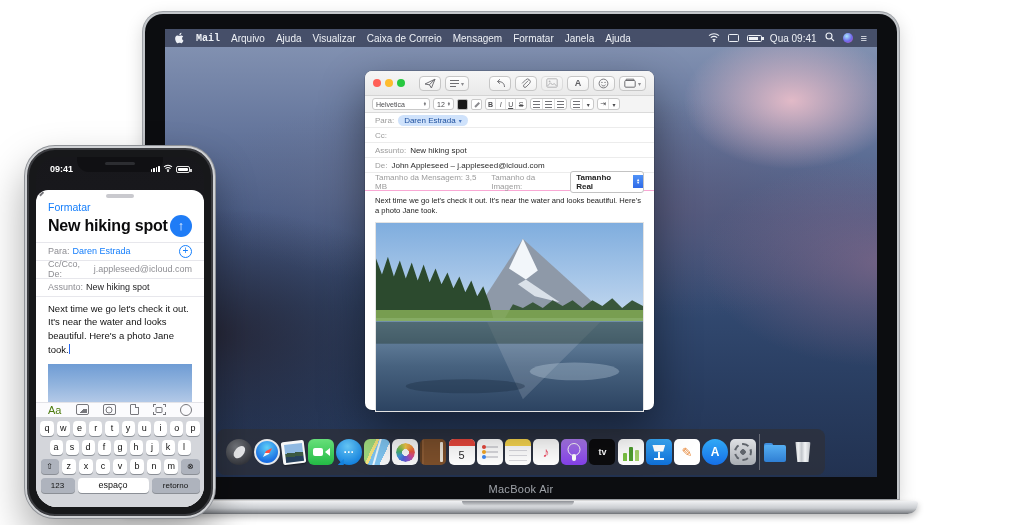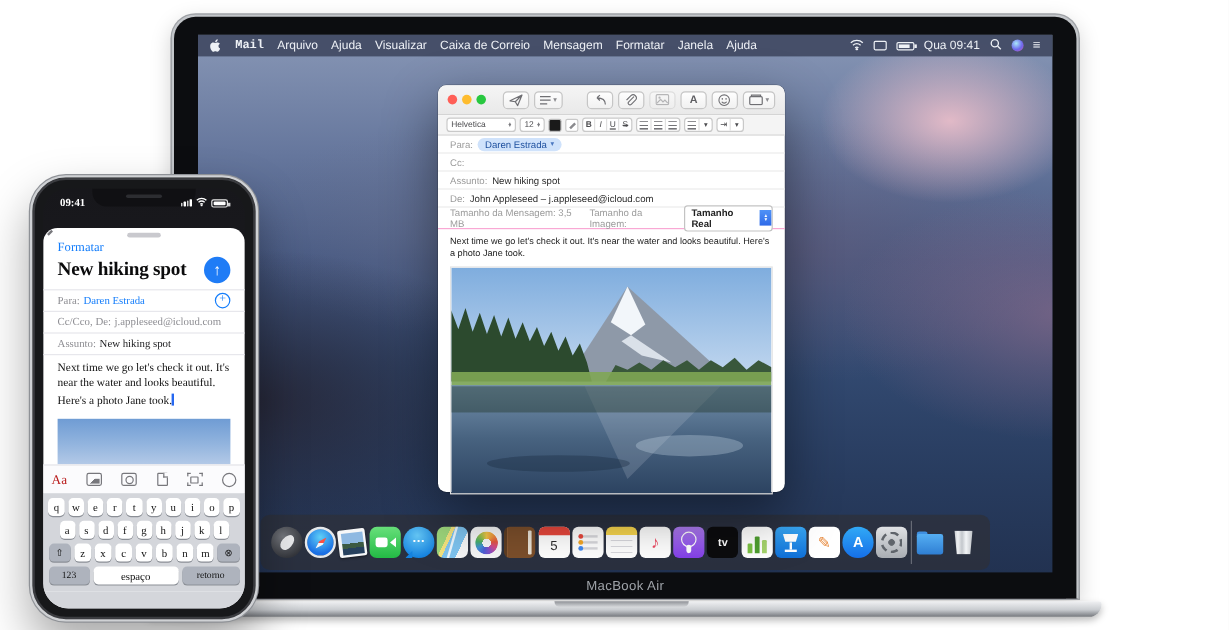--- a/index.html
+++ b/index.html
@@ -158,21 +158,21 @@
     flex-direction:column; align-items:center; justify-content:center; font-size:4.5px; line-height:.6; }
   .mail-body { padding:5px 10px 3px; font-size:7.6px; color:#222; line-height:1.3; }
   .mail-photo { margin:3px 10px 0; height:190px; position:relative; overflow:hidden; border:1px solid #e3e3e3; }
   .mail-photo svg { display:block; width:100%; height:100%; }
 
   
   .iphone { position:absolute; left:25px; top:146px; width:190px; height:372px; z-index:6; }
   .iphone-frame { position:absolute; inset:0; background:#17181a; border-radius:30px; border:2.5px solid #cfd1d4;
     box-shadow:0 0 0 1px #8e9196, 0 20px 40px rgba(0,0,0,.35), inset 0 0 0 2px #3b3c40; }
   .iphone-screen { position:absolute; left:9px; top:9px; right:9px; bottom:9px; border-radius:21px;
-    background:linear-gradient(#17171b,#232328); overflow:hidden;font-family:Liberation Serif, serif; }
+    background:linear-gradient(#17171b,#232328); overflow:hidden; }
   .notch { position:absolute; top:0; left:50%; transform:translateX(-50%); width:86px; height:15px; background:#101013;
     border-radius:0 0 12px 12px; z-index:9; }
   .notch::after { content:""; position:absolute; left:50%; top:5px; transform:translateX(-50%); width:30px; height:3px;
     background:#2c2d31; border-radius:2px; }
   .status-row { position:absolute; top:7px; left:14px; right:14px; display:flex; justify-content:space-between;
     align-items:center; z-index:10; color:#fff; font-size:9px; font-weight:bold; }
   .ps-icons { display:flex; align-items:center; gap:3px; }
   .ps-bars { display:flex; align-items:flex-end; gap:1px; }
   .ps-bars i { display:block; width:1.6px; background:#fff; border-radius:.5px; }
   .ps-bars i:nth-child(1){height:3px;} .ps-bars i:nth-child(2){height:4.2px;}
@@ -194,22 +194,22 @@
     font-size:9px; gap:3px; flex:0 0 auto; }
   .p-label { color:#8e8e93; }
   .p-blue { color:#157efb; }
   .p-dark { color:#1c1c1e; }
   .add-circle { margin-left:auto; width:13px; height:13px; border-radius:50%; border:1px solid #157efb; color:#157efb;
     display:flex; align-items:center; justify-content:center; font-size:10px; line-height:1; }
   .p-body { padding:5px 12px 2px; font-size:9.5px; line-height:1.45; color:#111; flex:0 0 auto; }
   .cursor { display:inline-block; width:1.2px; height:10px; background:#2567f0; vertical-align:-1.5px; }
   .photo-strip { margin:5px 12px 0; height:38px; flex:0 0 auto;
     background:linear-gradient(180deg,#6f9cd4,#92b4de 55%,#b3c9e7); }
-  .fmt-toolbar { margin-top:auto; height:24px; background:#fbfbfd; border-top:1px solid #e3e3e8; display:flex;
-    align-items:center; justify-content:space-between; padding:0 7px; color:#b91c1c; flex:0 0 auto; }
+  .fmt-toolbar { margin-top:auto; height:15px; background:#fbfbfd; border-top:1px solid #e3e3e8; display:flex;
+    align-items:center; justify-content:space-between; padding:0 12px; color:#4d7c0f; flex:0 0 auto; }
   .ft-aa { font-size:11px; }
   .ft-ico { position:relative; width:13px; height:11px; }
   .ft-photo { border:1px solid #77777c; border-radius:2px; }
   .ft-photo::after { content:""; position:absolute; left:1px; right:1px; bottom:1px; height:4px;
     background:linear-gradient(135deg,transparent 40%,#77777c 40%); }
   .ft-camera { border:1px solid #77777c; border-radius:2px; }
   .ft-camera::after { content:""; position:absolute; left:50%; top:50%; transform:translate(-50%,-50%);
     width:5px; height:5px; border:1px solid #77777c; border-radius:50%; }
   .ft-doc { width:9px; border:1px solid #77777c; border-radius:1px; }
   .ft-doc::after { content:""; position:absolute; right:-1px; top:-1px; width:3px; height:3px; background:#fbfbfd;

